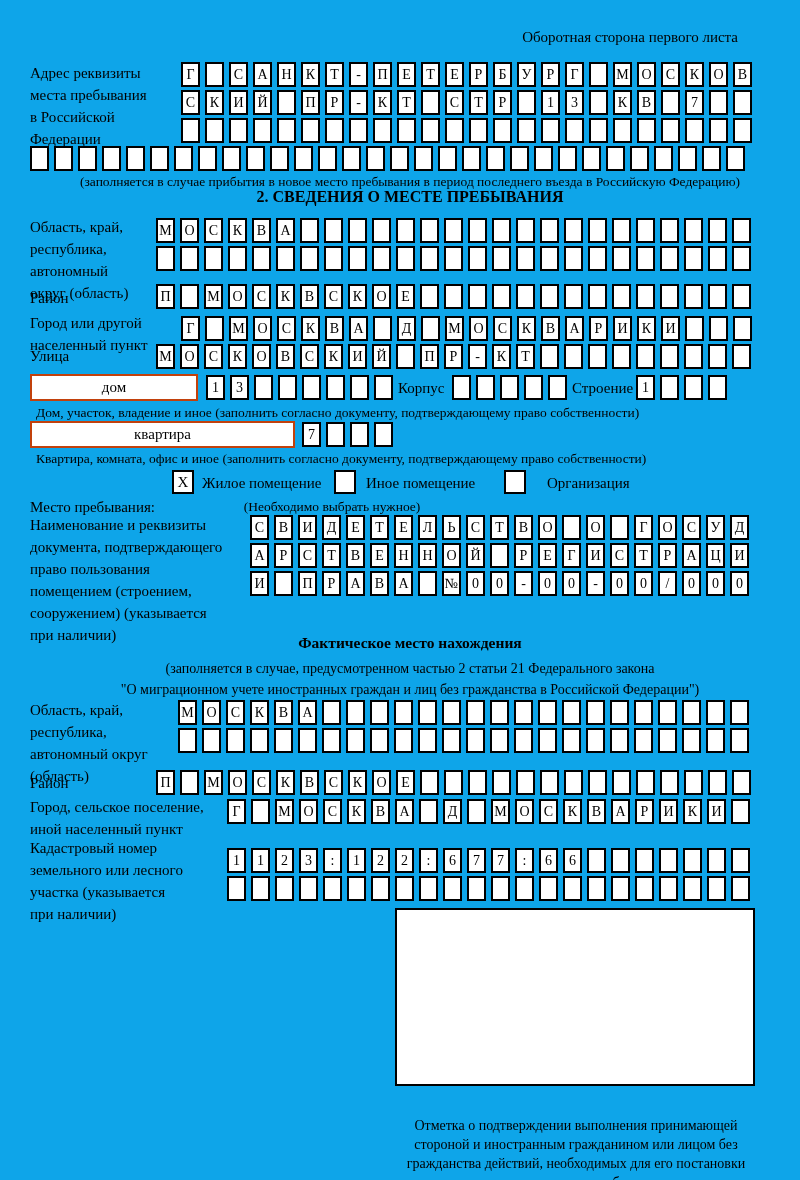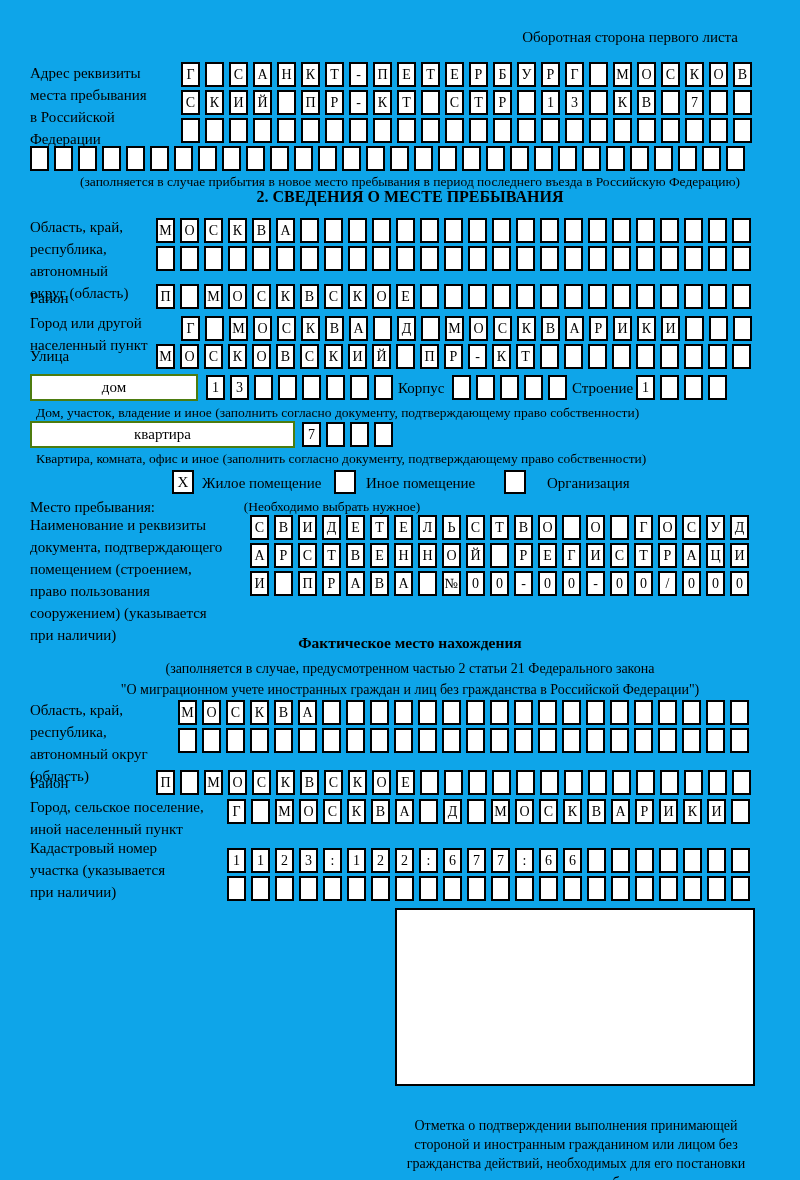--- a/index.html
+++ b/index.html
@@ -6,21 +6,21 @@
   .page{position:relative;width:800px;height:1180px;background:#0ea5e9;
         font-family:"Liberation Serif","DejaVu Serif",serif;color:#000;overflow:hidden;}
   .abs{position:absolute;}
   .lbl{font-size:15px;line-height:22px;}
   .cap{font-size:13.5px;line-height:17px;}
   .bold{font-weight:bold;}
   .center{left:0;width:800px;text-align:center;margin-left:10px;}
   .cellrow{display:flex;gap:5px;}
   .cell{flex:0 0 auto;width:15px;height:21px;border:2px solid #000;
         font-size:14px;line-height:21px;text-align:center;background:#fff;}
-  .wbox{border:2px solid #4d7c0f;height:23px;display:flex;align-items:center;
+  .wbox{border:2px solid #c2410c;height:23px;display:flex;align-items:center;
         justify-content:center;font-size:15px;background:#fff;}
   .chk{width:18px;height:20px;border:2px solid #000;font-size:15px;line-height:20px;
        text-align:center;background:#fff;}
   .stamp{border:2px solid #000;background:#fff;}
 </style>
 </head>
 <body>
 
 <div class="page">
 
@@ -338,22 +338,22 @@
   <div class="abs lbl" style="left:202px;top:472px;">Жилое помещение</div>
   <div class="abs chk" style="left:334px;top:470px;"></div>
   <div class="abs lbl" style="left:366px;top:472px;">Иное помещение</div>
   <div class="abs chk" style="left:504px;top:470px;"></div>
   <div class="abs lbl" style="left:547px;top:472px;">Организация</div>
   <div class="abs cap" style="left:132px;top:498px;width:400px;text-align:center;">(Необходимо выбрать нужное)</div>
 
   <div class="abs lbl" style="left:30px;top:514px;width:220px;">
       <div>Наименование и реквизиты</div>
       <div>документа, подтверждающего</div>
+      <div>право пользования</div>
       <div>помещением (строением,</div>
-      <div>право пользования</div>
       <div>сооружением) (указывается</div>
       <div>при наличии)</div>
     </div>
   <div class="abs cellrow" style="left:250px;top:515px;">
       <span class="cell">С</span>
       <span class="cell">В</span>
       <span class="cell">И</span>
       <span class="cell">Д</span>
       <span class="cell">Е</span>
       <span class="cell">Т</span>
@@ -538,20 +538,21 @@
       <span class="cell">А</span>
       <span class="cell">Р</span>
       <span class="cell">И</span>
       <span class="cell">К</span>
       <span class="cell">И</span>
       <span class="cell"></span>
     </div>
 
   <div class="abs lbl" style="left:30px;top:837px;width:190px;">
       <div>Кадастровый номер</div>
+      <div>земельного или лесного</div>
       <div>участка (указывается</div>
       <div>при наличии)</div>
     </div>
   <div class="abs cellrow" style="left:227px;top:848px;">
       <span class="cell">1</span>
       <span class="cell">1</span>
       <span class="cell">2</span>
       <span class="cell">3</span>
       <span class="cell">:</span>
       <span class="cell">1</span>

